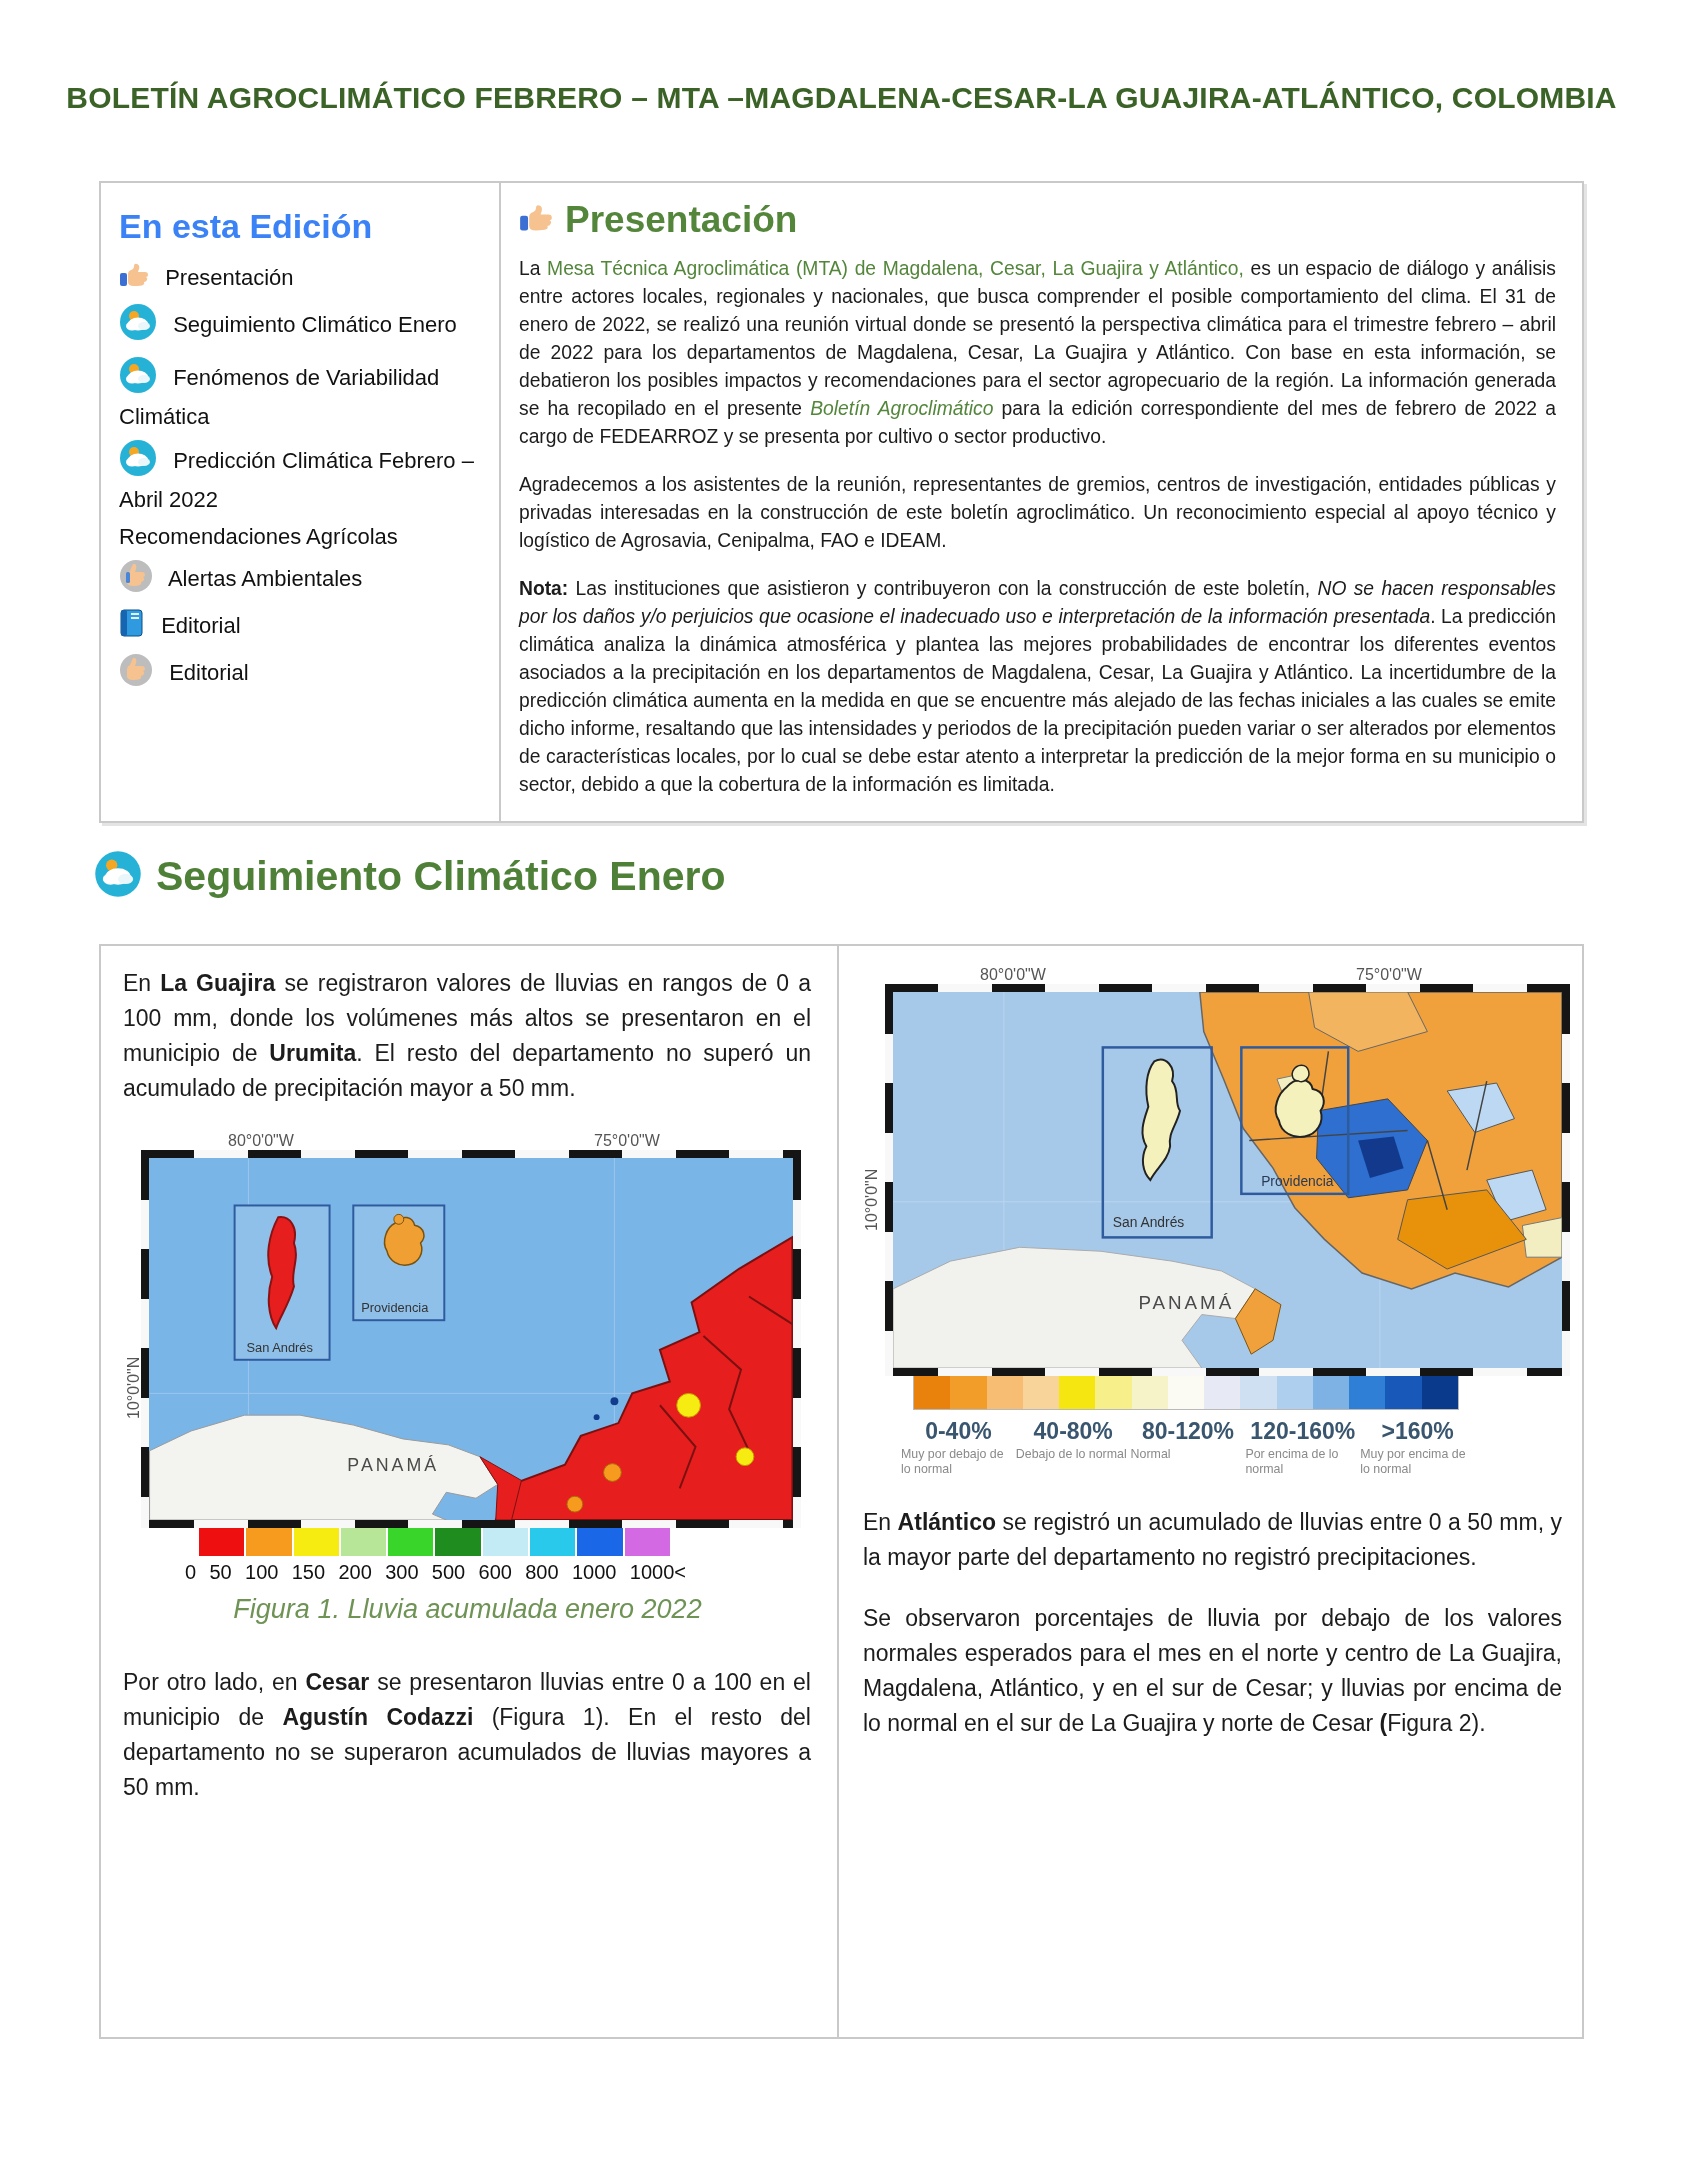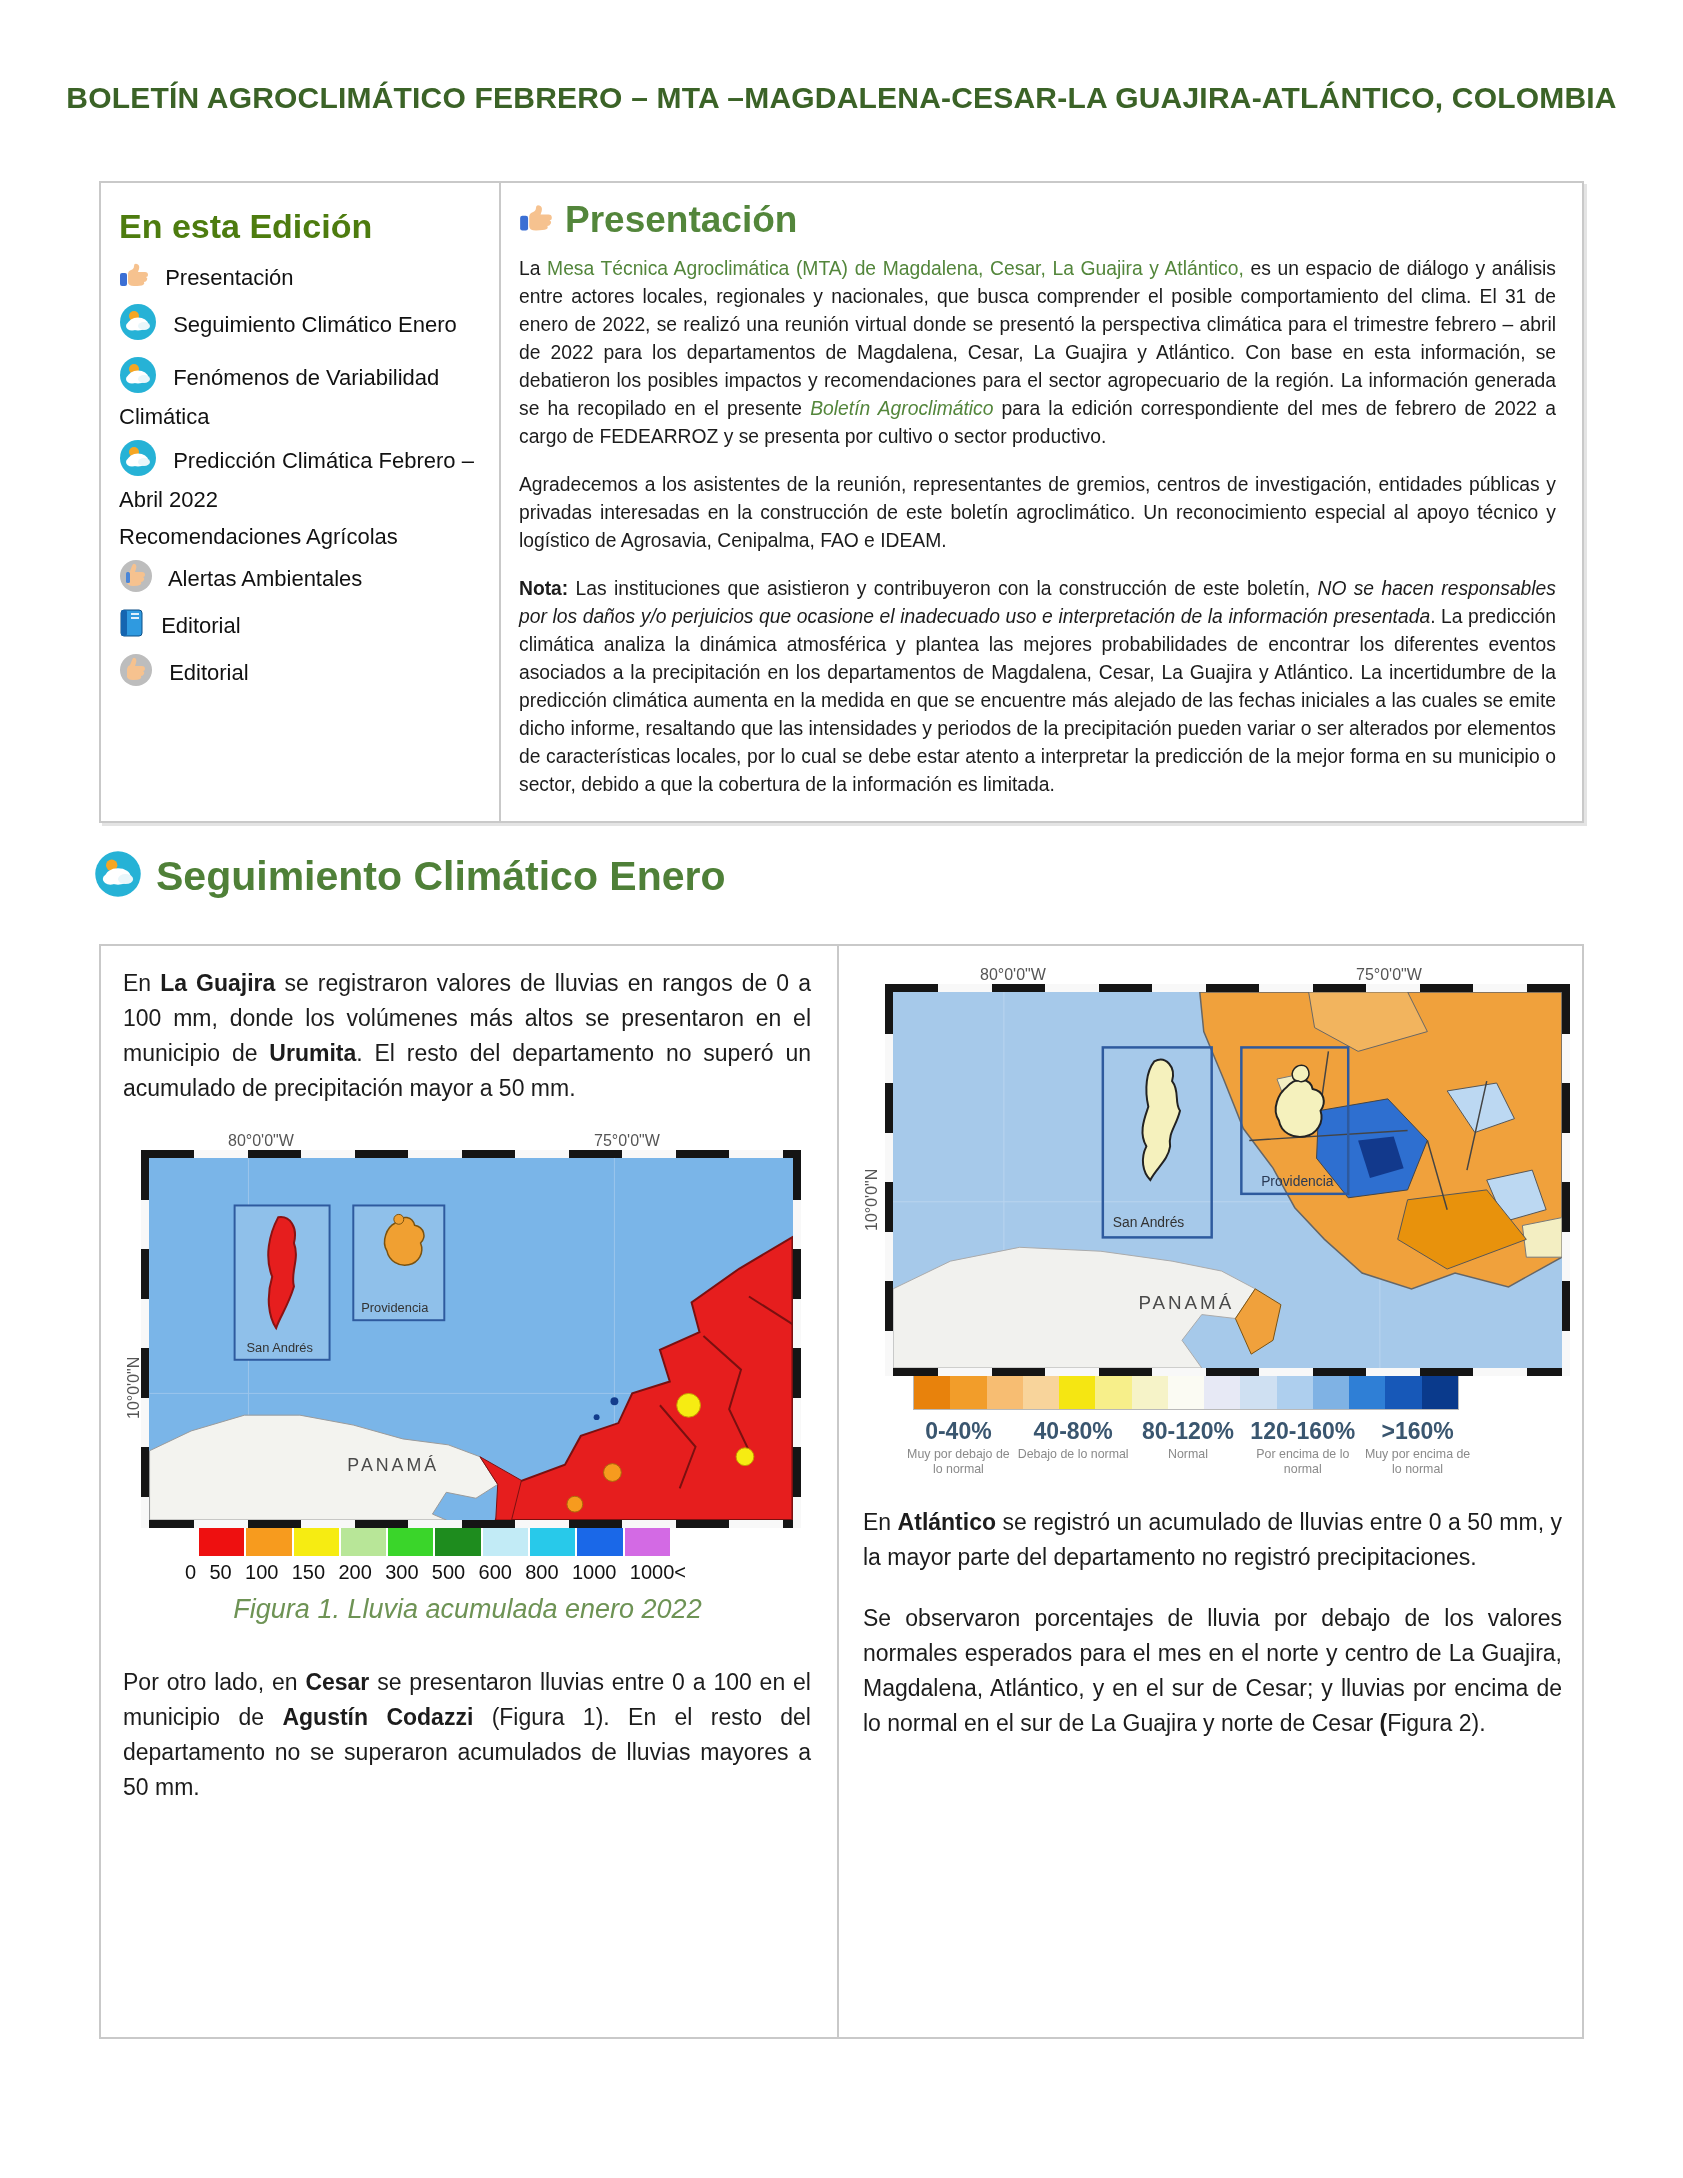--- a/index.html
+++ b/index.html
@@ -15,21 +15,21 @@
   }
   
   #topbox {
     position:absolute; left:99px; top:173px; width:1485px; height:642px;
     border:2px solid #c9c9c9; box-shadow:3px 3px 0 #e4e4e4;
   }
   #sidebar {
     position:absolute; left:0; top:0; width:400px; height:100%;
     border-right:2px solid #c9c9c9; padding:24px 16px 0 18px;
   }
-  .green-h { color:#4d7c0f; font-weight:bold; }
+  .green-h { color:#3b82f6; font-weight:bold; }
   #sidebar-heading { font-size:34px; margin-bottom:16px; }
   .side-item { font-size:22px; line-height:30px; margin:7px 0; color:#111; cursor:default; }
   .side-item .ic { display:inline-block; vertical-align:middle; margin-right:10px; }
   
   #present {
     position:absolute; left:402px; top:0; right:0; height:100%; padding:16px 26px 0 16px;
   }
   #present-head { display:flex; align-items:center; gap:12px; margin-bottom:14px; }
   #present-title { font-size:37px; font-weight:bold; color:#53863b; }
   .p-body { font-size:19.3px; line-height:28px; text-align:justify; margin-bottom:20px; }
@@ -73,21 +73,21 @@
   #f1-legend .swatch { flex:1; border:1px solid #fff; }
   #f1-values { display:flex; justify-content:space-between; width:501px; margin:4px 0 0 44px;
     font-size:20px; color:#111; }
   .fig-caption { text-align:center; font-style:italic; color:#6e9355; font-size:27px; margin-top:10px; }
   
   #f2-legend { display:flex; width:546px; height:36px; margin:6px 0 0 28px; border:1px solid #b9b9b9; }
   #f2-legend .swatch { flex:1; }
   #f2-ranges { display:flex; width:574px; margin:8px 0 0 16px; }
   #f2-ranges .rng { flex:1; text-align:center; font-size:23px; font-weight:bold; color:#3a566f; }
   #f2-subs { display:flex; width:574px; margin:2px 0 0 16px; }
-  #f2-subs .sub { flex:1; text-align:center; font-size:12.4px; line-height:15px; color:#8a8a8a; }
+  #f2-subs .sub { flex:1; text-align:left; font-size:12.4px; line-height:15px; color:#8a8a8a; }
 </style>
 </head>
 <body>
 
 <div id="page">
 
   <div id="doc-title">BOLETÍN AGROCLIMÁTICO FEBRERO – MTA –MAGDALENA-CESAR-LA GUAJIRA-ATLÁNTICO, COLOMBIA</div>
 
   <div id="topbox">
 

